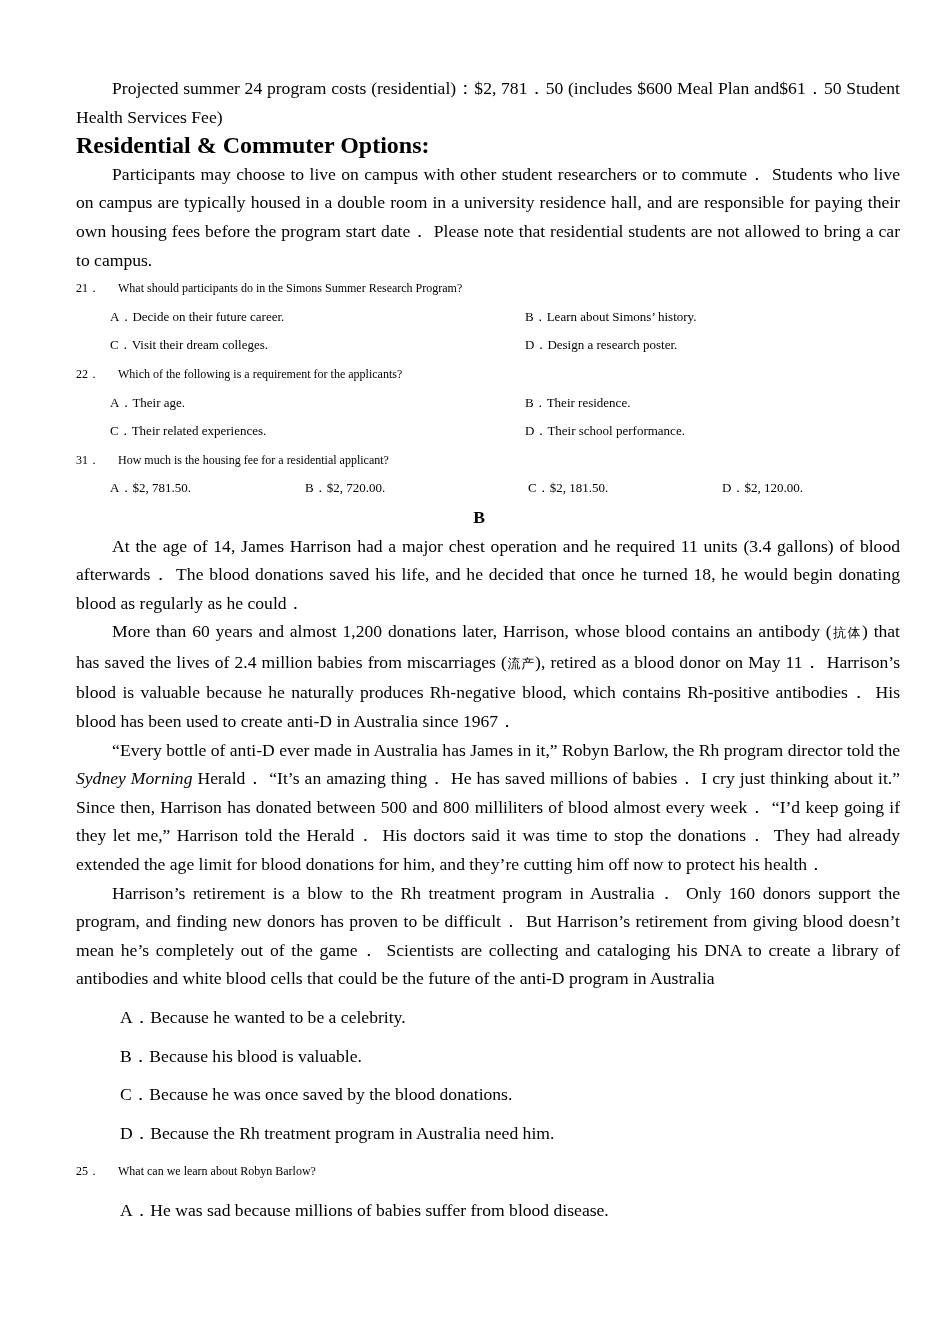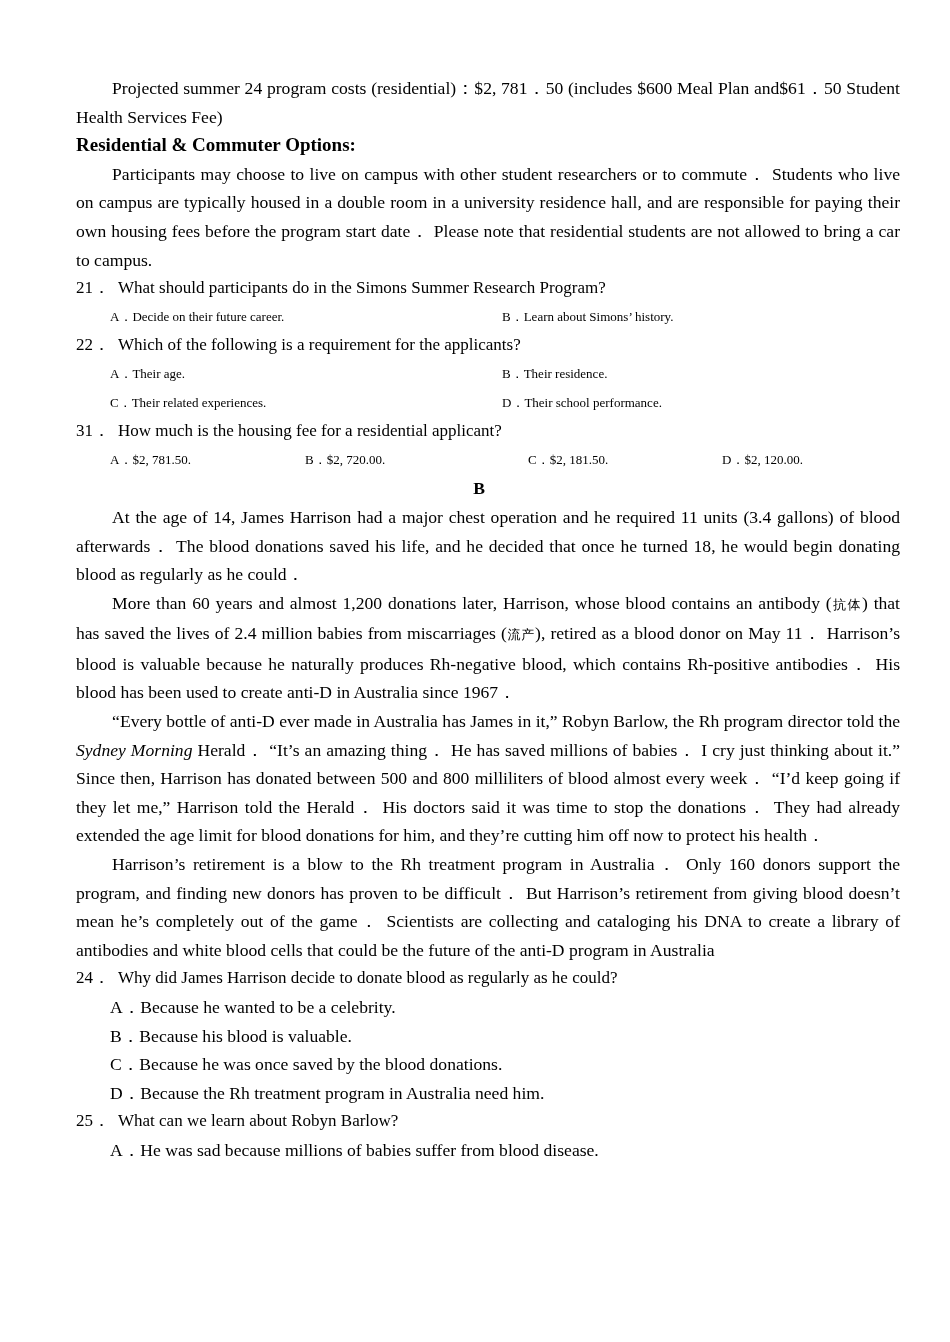--- a/index.html
+++ b/index.html
@@ -25,36 +25,36 @@
     font-size: 17.6px;
     line-height: 28.6px;
     text-align: justify;
     text-justify: inter-word;
     margin: 0;
   }
   .indent {
     text-indent: 2.05em;
   }
   .heading-bold {
-    font-size: 19px;
+    font-size: 24px;
     line-height: 28.6px;
     font-weight: bold;
     margin: 0;
     text-indent: 0;
   }
   .section-letter {
     font-size: 17.6px;
     line-height: 28.6px;
     font-weight: bold;
     margin: 0;
     text-align: center;
     padding-right: 18px;
   }
   .question {
-    font-size: 17px;
+    font-size: 12px;
     line-height: 28.6px;
     margin: 0;
     text-indent: 0;
     white-space: pre;
   }
   .q-num {
     display: inline-block;
     min-width: 42px;
   }
   .opt-row {
@@ -64,25 +64,25 @@
     position: relative;
     height: 28.6px;
     white-space: nowrap;
   }
   .opt {
     position: absolute;
     top: 0;
     white-space: pre;
   }
   .opt-a-col { left: 34px; }
-  .opt-b-col { left: 426px; }
+  .opt-b-col { left: 449px; }
   .opt-stack {
     font-size: 17.6px;
     line-height: 28.6px;
-    margin: 0;
+    margin: 10px;
     padding-left: 34px;
     white-space: pre;
   }
   .q23-a { left: 34px; }
   .q23-b { left: 229px; }
   .q23-c { left: 452px; }
   .q23-d { left: 646px; }
   .ital {
     font-style: italic;
   }
@@ -100,20 +100,24 @@
 
   <p class="heading-bold">Residential &amp; Commuter  Options:</p>
 
   <p class="body-text indent">Participants  may choose to live on campus with other student researchers or to commute．  Students who live on campus are typically housed in a double room in a university residence hall, and are responsible for paying their own housing fees before the program start date．  Please note that residential students are not allowed to bring a car to campus.</p>
 
   <p class="question"><span class="q-num">21．</span><span>What should participants do in the Simons Summer Research Program?</span></p>
   <div class="opt-row">
     <span class="opt opt-a-col"><span>A．</span><span>Decide on their future career.</span></span>
     <span class="opt opt-b-col"><span>B．</span><span>Learn about Simons’ history.</span></span>
   </div>
+  <div class="opt-row">
+    <span class="opt opt-a-col"><span>C．</span><span>Visit their dream colleges.</span></span>
+    <span class="opt opt-b-col"><span>D．</span><span>Design a research poster.</span></span>
+  </div>
 
   <p class="question"><span class="q-num">22．</span><span>Which of the following is a requirement for the applicants?</span></p>
   <div class="opt-row">
     <span class="opt opt-a-col"><span>A．</span><span>Their age.</span></span>
     <span class="opt opt-b-col"><span>B．</span><span>Their residence.</span></span>
   </div>
   <div class="opt-row">
     <span class="opt opt-a-col"><span>C．</span><span>Their related experiences.</span></span>
     <span class="opt opt-b-col"><span>D．</span><span>Their school performance.</span></span>
   </div>
@@ -129,21 +133,20 @@
   <p class="section-letter">B</p>
 
   <p class="body-text indent">At the age of 14, James Harrison had a major chest operation and he required 11 units (3.4 gallons) of blood afterwards．  The blood donations saved his life, and he decided that once he turned 18, he would begin donating blood as regularly as he could．</p>
 
   <p class="body-text indent"><span>More than 60 years and almost 1,200 donations later, Harrison, whose blood contains an antibody (</span><span class="cn">抗体</span><span>) that has saved the lives of 2.4 million babies from miscarriages (</span><span class="cn">流产</span><span>), retired as a blood donor on May 11．  Harrison’s blood is valuable because he naturally produces Rh-negative blood, which contains Rh-positive antibodies．  His blood has been used to create anti-D in Australia since 1967．</span></p>
 
   <p class="body-text indent"><span>“Every bottle of anti-D ever made in Australia has James in it,” Robyn Barlow, the Rh program director told the </span><span class="ital">Sydney Morning</span><span> Herald．  “It’s an amazing thing．  He has saved millions of babies．  I cry just thinking about it.” Since then, Harrison has donated between 500 and 800 milliliters of blood almost every week．  “I’d keep going if they let me,” Harrison told the Herald．  His doctors said it was time to stop the donations．  They had already extended the age limit for blood donations for him, and they’re cutting him off now to protect his health．</span></p>
 
   <p class="body-text indent">Harrison’s retirement is a blow to the Rh treatment program in Australia．  Only 160 donors support the program, and finding new donors has proven to be difficult．  But Harrison’s retirement from giving blood doesn’t mean he’s completely out of the game．  Scientists are collecting and cataloging his DNA to create a library of antibodies and white blood cells that could be the future of the anti-D program in Australia</p>
 
-  <p class="question"><span class="q-num">24．</span><span>Why did James Harrison decide to donate blood as regularly as he could?</span></p>
   <p class="opt-stack"><span>A．</span><span>Because he wanted to be a celebrity.</span></p>
   <p class="opt-stack"><span>B．</span><span>Because his blood is valuable.</span></p>
   <p class="opt-stack"><span>C．</span><span>Because he was once saved by the blood donations.</span></p>
   <p class="opt-stack"><span>D．</span><span>Because the Rh treatment program in Australia need him.</span></p>
 
   <p class="question"><span class="q-num">25．</span><span>What can we learn about Robyn Barlow?</span></p>
   <p class="opt-stack"><span>A．</span><span>He was sad because millions of babies suffer from blood disease.</span></p>
 
 </div>
 

